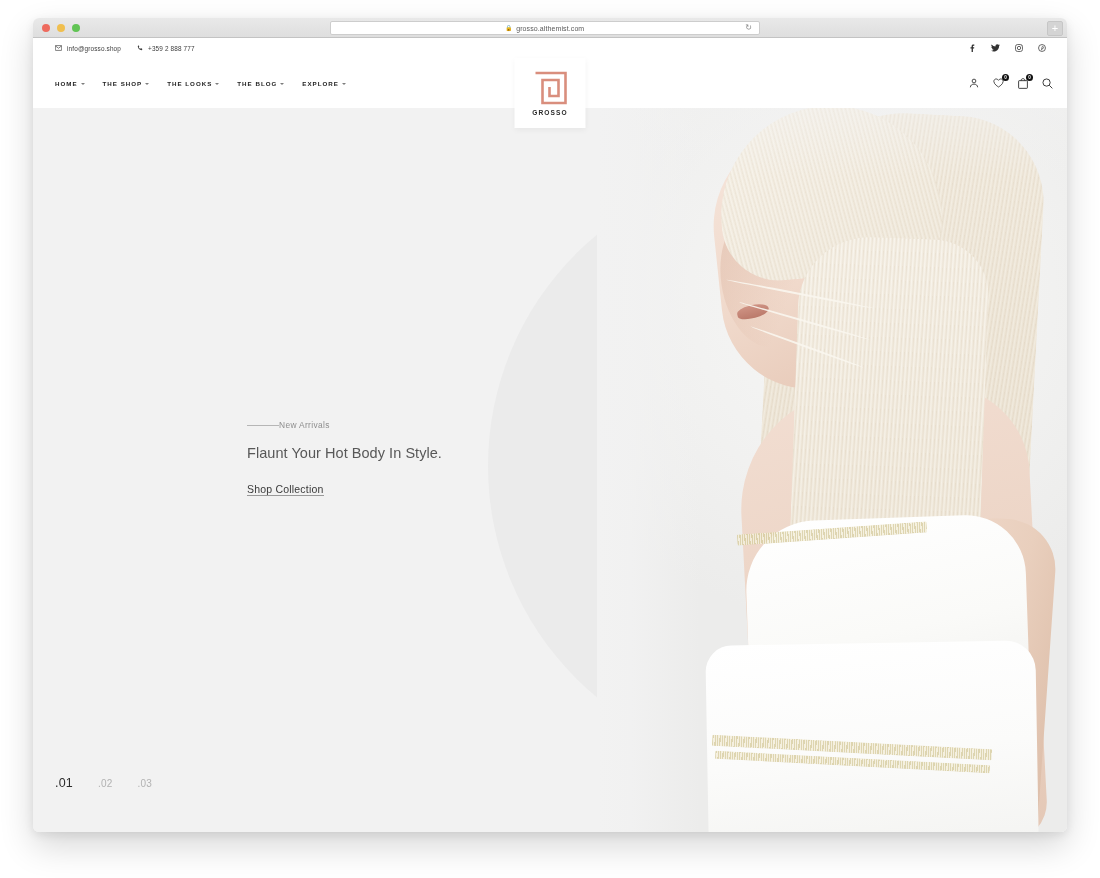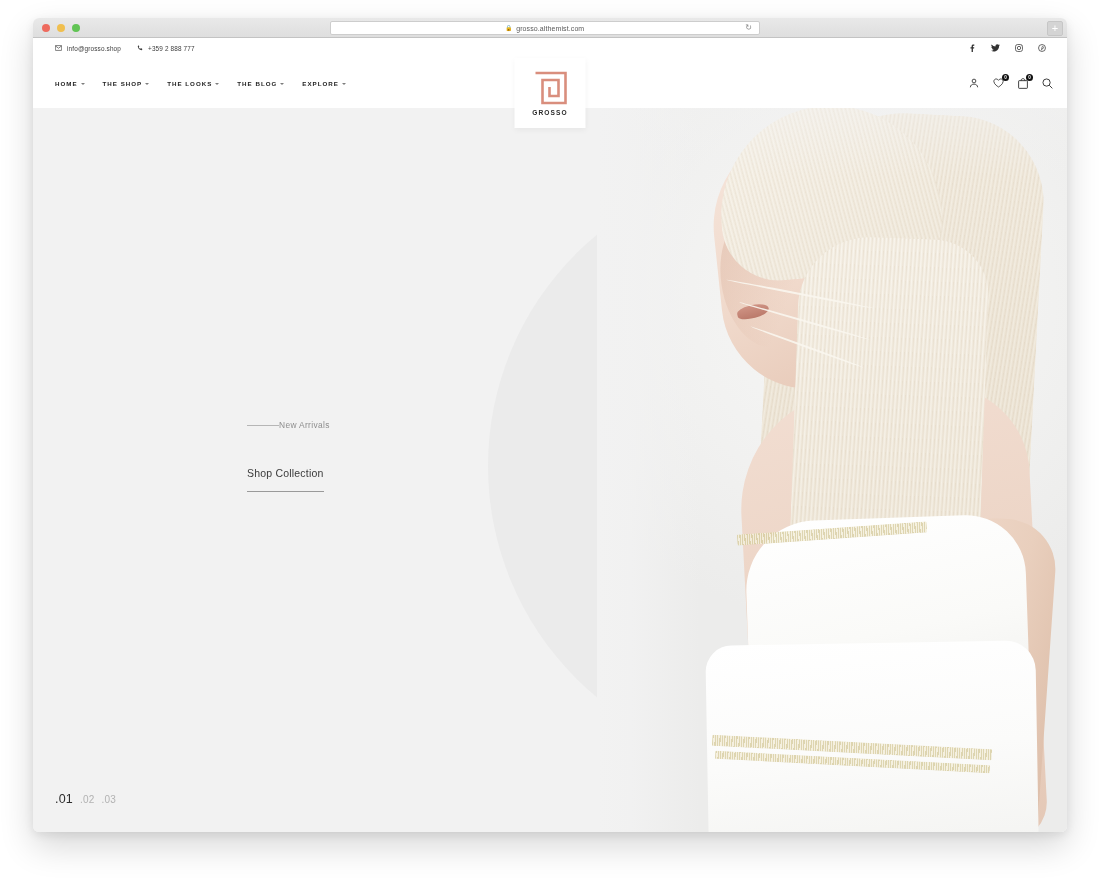--- a/index.html
+++ b/index.html
@@ -483,32 +483,32 @@
     color: #585858;
     letter-spacing: .05px;
     white-space: nowrap;
   }
   #hero-cta {
     display: inline-block;
     margin-top: 22px;
     font-size: 10.5px;
     color: #3a3a3a;
     letter-spacing: .2px;
-    padding-bottom: 12px;
+    padding-bottom: 0;
     border-bottom: 1px solid #9a9a9a;
   }
 
   
   #slide-nav {
     position: absolute;
     left: 22px;
-    bottom: 26px;
+    bottom: 42px;
     display: flex;
     align-items: baseline;
-    gap: 7px;
+    gap: 25px;
     z-index: 6;
   }
   .slide-num {
     font-size: 10px;
     color: #b2b2b2;
     letter-spacing: .2px;
   }
   .slide-num.active {
     font-size: 12.5px;
     color: #2d2d2d;
@@ -685,20 +685,21 @@
         <div class="bead-band" id="bead-3"></div>
         <div id="photo-fade"></div>
         <div id="photo-fade-top"></div>
       </div>
 
       <div id="hero-copy">
         <div id="eyebrow-row">
           <span id="eyebrow-line"></span>
           <span id="eyebrow-text">New Arrivals</span>
         </div>
+        <p id="hero-subtitle">Flaunt Your Hot Body In Style.</p>
         <a id="hero-cta">Shop Collection</a>
       </div>
 
       <div id="slide-nav">
         <a class="slide-num active">.01</a>
         <a class="slide-num">.02</a>
         <a class="slide-num">.03</a>
       </div>
 
     </div>

